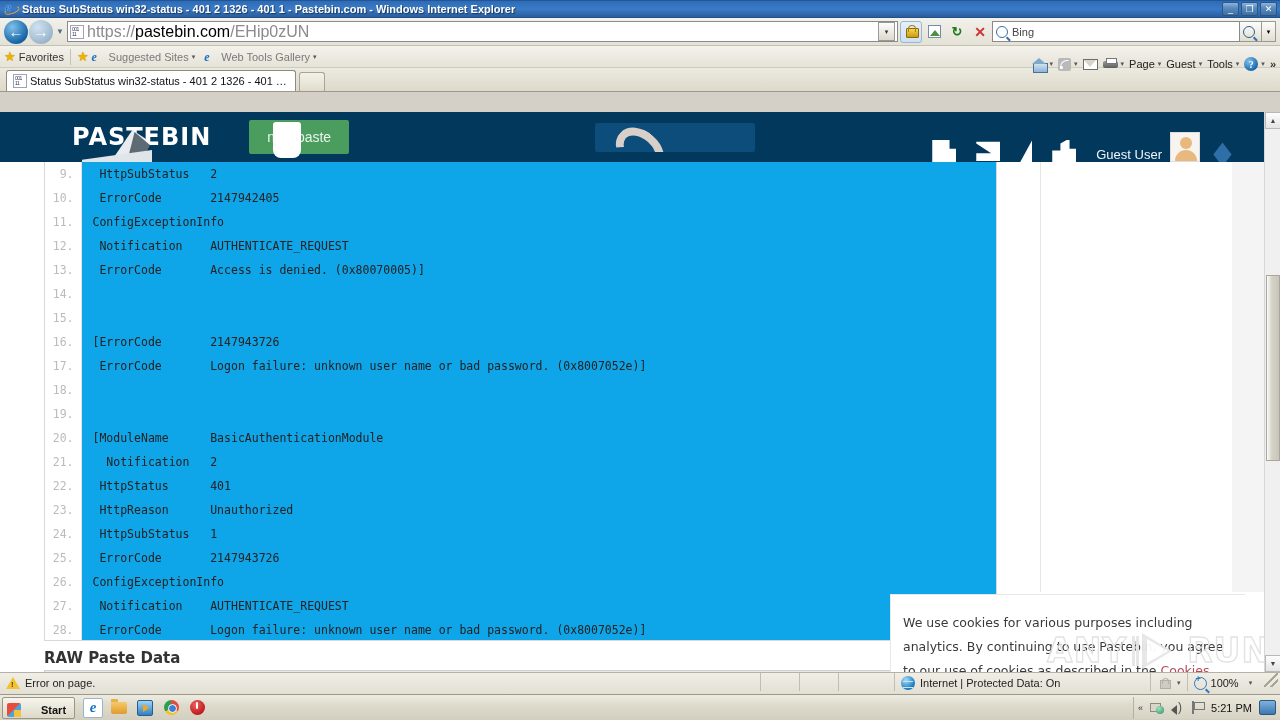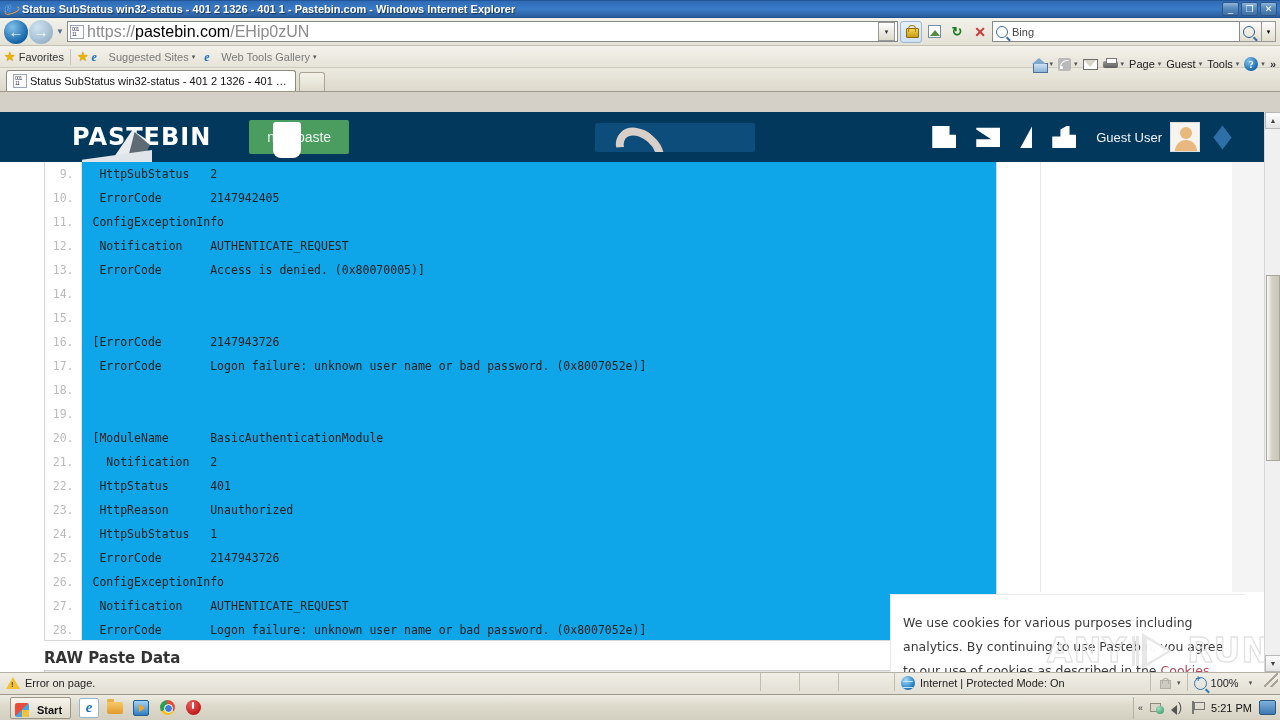--- a/index.html
+++ b/index.html
@@ -300,21 +300,21 @@
     background: #0c4d7c; border-radius: 2px; overflow: hidden;
   }
   .pb-searchbox .arc {
     position: absolute; left: 18px; top: 8px; width: 54px; height: 40px;
     border: 8px solid #d8cfc9; border-radius: 50%;
     border-bottom-color: transparent; border-right-color: transparent;
     transform: rotate(42deg);
   }
   .pb-right {
     position: absolute; right: 50px; top: 0; height: 50px;
-    display: flex; align-items: center;
+    display: flex; align-items: flex-end;
   }
   .gl {
     width: 24px; height: 22px; margin-right: 20px; background: #fff;
   }
   .gl.g1 { clip-path: polygon(0 0, 72% 0, 72% 40%, 100% 40%, 100% 100%, 0 100%); }
   .gl.g2 { clip-path: polygon(0 8%, 100% 8%, 100% 96%, 0 96%, 0 60%, 62% 60%, 0 16%); background: #fff; }
   .gl.g3 { width: 12px; clip-path: polygon(100% 0, 100% 100%, 0 100%); }
   .gl.g4 { clip-path: polygon(0 48%, 34% 48%, 34% 16%, 60% 0, 72% 0, 72% 40%, 100% 40%, 100% 100%, 0 100%); }
   .guest {
     color: #f2f6f8; font-size: 13px; margin-right: 8px; white-space: nowrap;
@@ -490,24 +490,24 @@
   }
 
   
   .taskbar {
     position: absolute; left: 0; top: 694px; width: 1280px; height: 26px;
     background: linear-gradient(to bottom,#eeece2,#dedbcd 40%,#d2cfc0);
     border-top: 1px solid #9d9888;
     display: flex; align-items: center;
   }
   .startbtn {
-    height: 22px; margin-left: 10px; padding: 4px 8px 0 4px;
+    height: 22px; margin-left: 2px; padding: 4px 8px 0 4px;
     background: linear-gradient(to bottom,#f6f4ec,#ddd9c9);
     border: 1px solid #9a9585; border-radius: 2px;
-    display: flex; align-items: center; gap: 8px;
+    display: flex; align-items: center; gap: 20px;
     font-size: 11px; font-weight: bold; color: #111;
   }
   .winlogo {
     width: 14px; height: 14px;
     background:
       linear-gradient(to bottom right,#e84c3d 0 49%, transparent 49%),
       #4aa3df;
     position: relative; border-radius: 2px; overflow: hidden;
   }
   .winlogo::after {
@@ -817,21 +817,21 @@
     </span>
     <span class="sb-div"></span>
     <span class="sb-cell" style="width:38px"></span>
     <span class="sb-div"></span>
     <span class="sb-cell" style="width:38px"></span>
     <span class="sb-div"></span>
     <span class="sb-cell" style="width:55px"></span>
     <span class="sb-div"></span>
     <span class="sb-cell" style="width:255px">
       <span class="globe-ico"></span>
-      <span>Internet | Protected Mode: On</span>
+      <span>Internet | Protected Data: On</span>
     </span>
     <span class="sb-div"></span>
     <span class="sb-cell">
       <span class="sb-lock"></span>
       <span class="caret">▾</span>
     </span>
     <span class="sb-div"></span>
     <span class="sb-cell">
       <span class="zoom-ico"></span>
       <span>100%</span>

